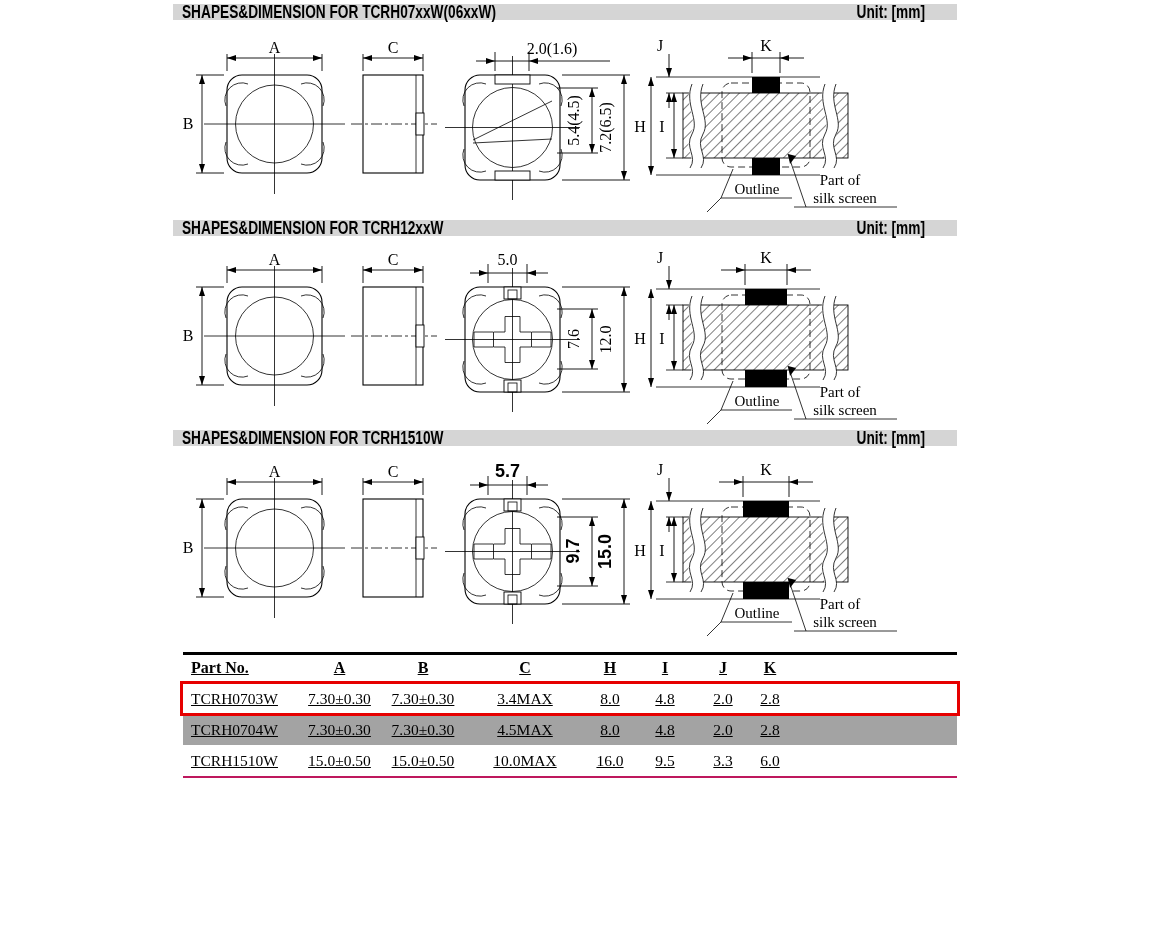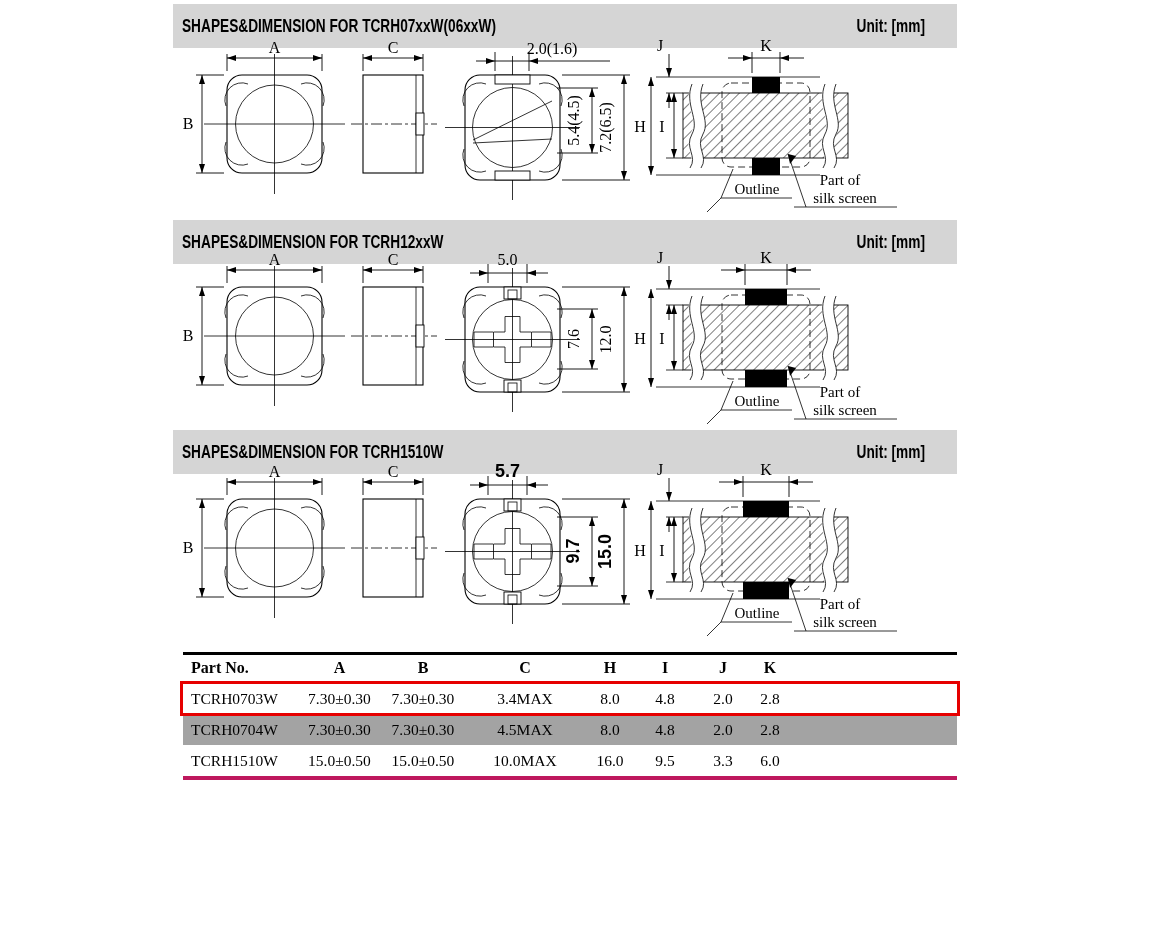--- a/index.html
+++ b/index.html
@@ -1,20 +1,20 @@
 <!DOCTYPE html>
 <html><head>
 <meta charset="utf-8">
 <style>
   html,body{margin:0;padding:0;}
   body{width:1149px;height:928px;background:#fff;position:relative;
        font-family:"Liberation Serif",serif;color:#000;overflow:hidden;}
 
   
-  .bar{position:absolute;left:173px;width:784px;height:44px;background:#d5d5d5;
+  .bar{position:absolute;left:173px;width:784px;height:16px;background:#d5d5d5;
        display:flex;align-items:center;justify-content:space-between;
        padding:0 32px 0 9px;box-sizing:border-box;}
   .bar-title,.bar-unit{font-family:"Liberation Sans",sans-serif;font-weight:700;
        font-size:18px;white-space:nowrap;}
   .bar-title{transform:scaleX(.76);transform-origin:left center;}
   .bar-unit{transform:scaleX(.76);transform-origin:right center;}
 
   .sec-svg{position:absolute;left:180px;width:780px;height:178px;}
 
   
@@ -24,28 +24,28 @@
   .dash{stroke-dasharray:7 4;}
   .cdash{stroke-dasharray:11 3 3 3;}
   .arr{fill:#000;stroke:none;}
   text.lbl{font:15px "Liberation Serif",serif;fill:#000;}
   text.num{font:16px "Liberation Serif",serif;fill:#000;}
   text.num3{font:700 18px "Liberation Sans",sans-serif;fill:#000;}
   .whitefill{fill:#fff;stroke:#000;stroke-width:0.9;}
   .wavy-erase{fill:none;stroke:#fff;stroke-width:12;}
 
   
-  .tbl-wrap{position:absolute;left:183px;top:652px;width:774px;}
+  .tbl-wrap{position:absolute;left:183px;top:652px;width:774px;text-decoration:underline;}
   table.dim{border-collapse:collapse;width:774px;table-layout:fixed;font-size:15.5px;}
   table.dim thead th{border-top:3px solid #000;border-bottom:2px solid #000;
        height:26px;font-weight:700;text-align:center;padding:0;font-size:16px;}
   table.dim th.c-part,table.dim td.c-part{text-align:left;padding-left:8px;}
   table.dim tbody td{height:31px;text-align:center;padding:0;}
   table.dim tbody tr.alt{background:#a3a3a3;}
-  table.dim tbody tr:last-child td{border-bottom:4px solid #be185d;}
+  table.dim tbody tr:last-child td{border-bottom:2px solid #be185d;}
   .red-box{position:absolute;left:-3px;top:29px;width:calc(100% + 6px);height:35px;
        border:3px solid #e60000;box-sizing:border-box;pointer-events:none;}
 </style>
 </head>
 <body>
 
 <div class="bar" style="top:4px">
   <span class="bar-title">SHAPES&amp;DIMENSION FOR TCRH07xxW(06xxW)</span>
   <span class="bar-unit">Unit: [mm]</span>
 </div>

